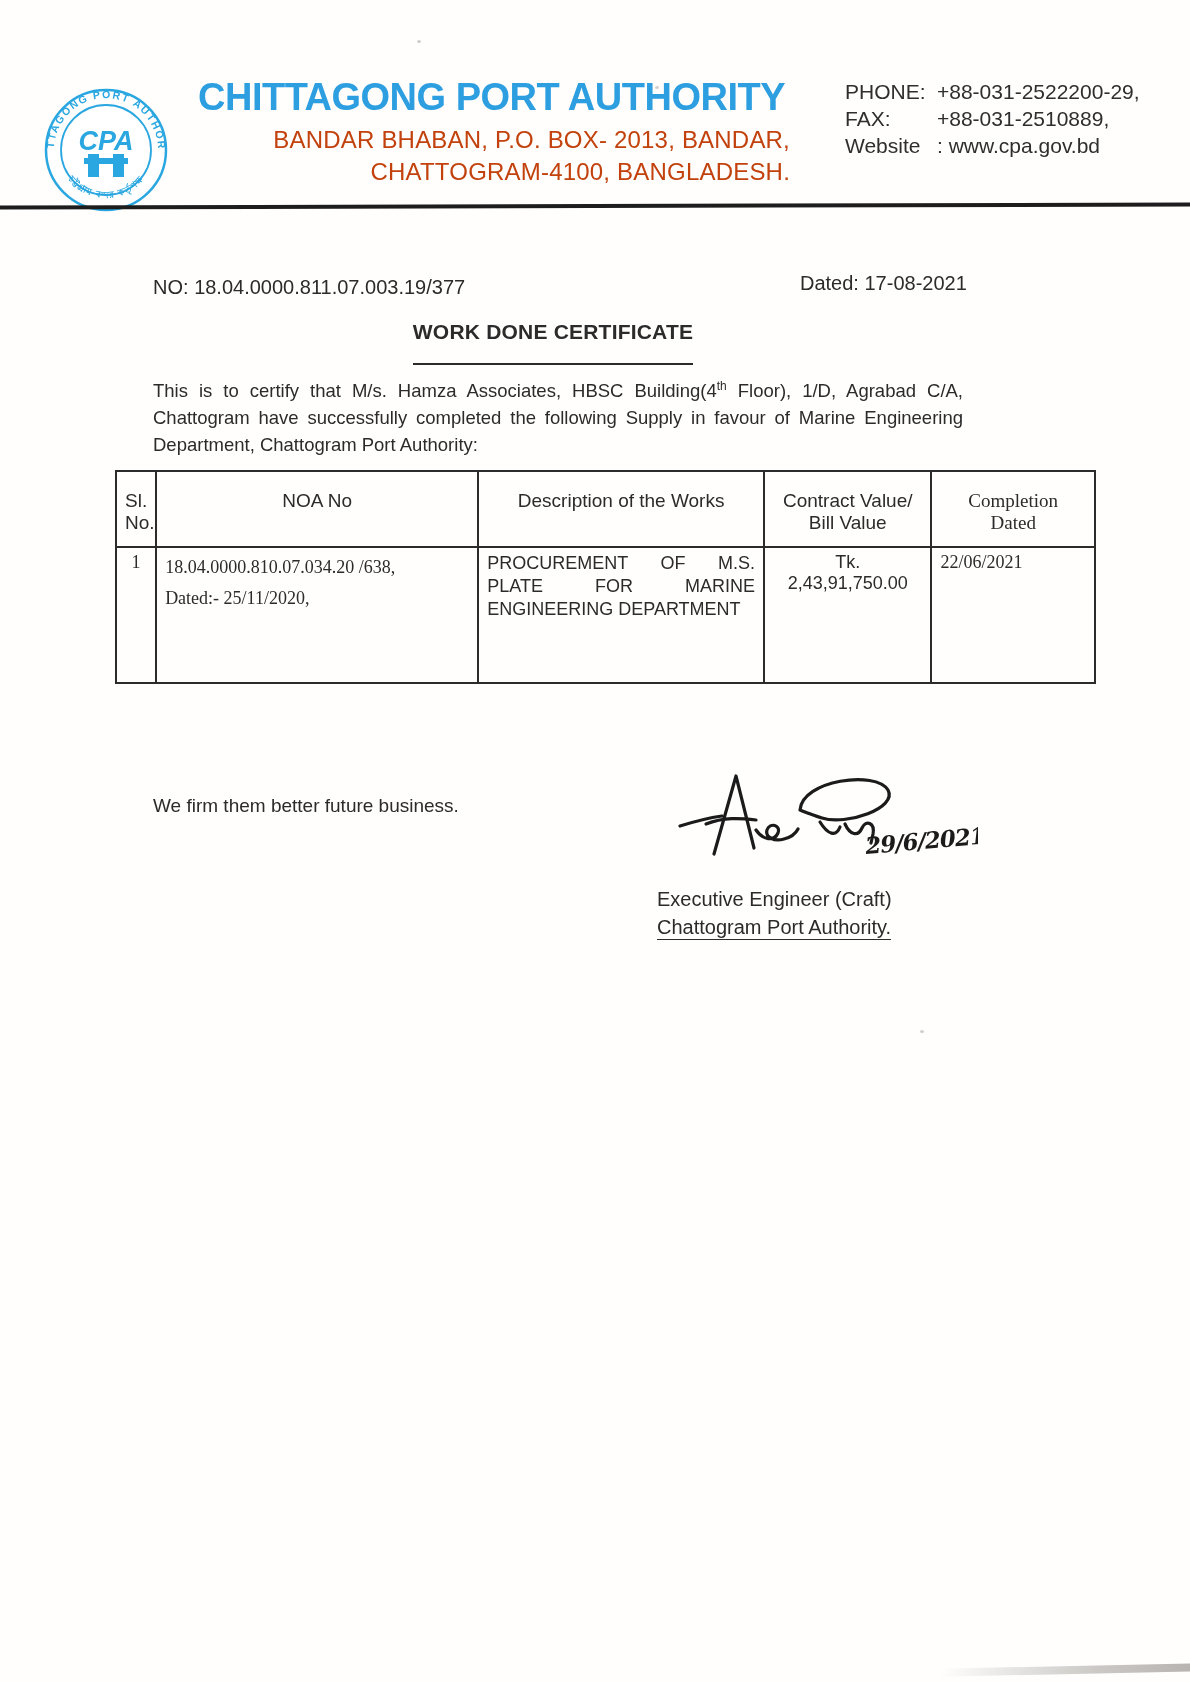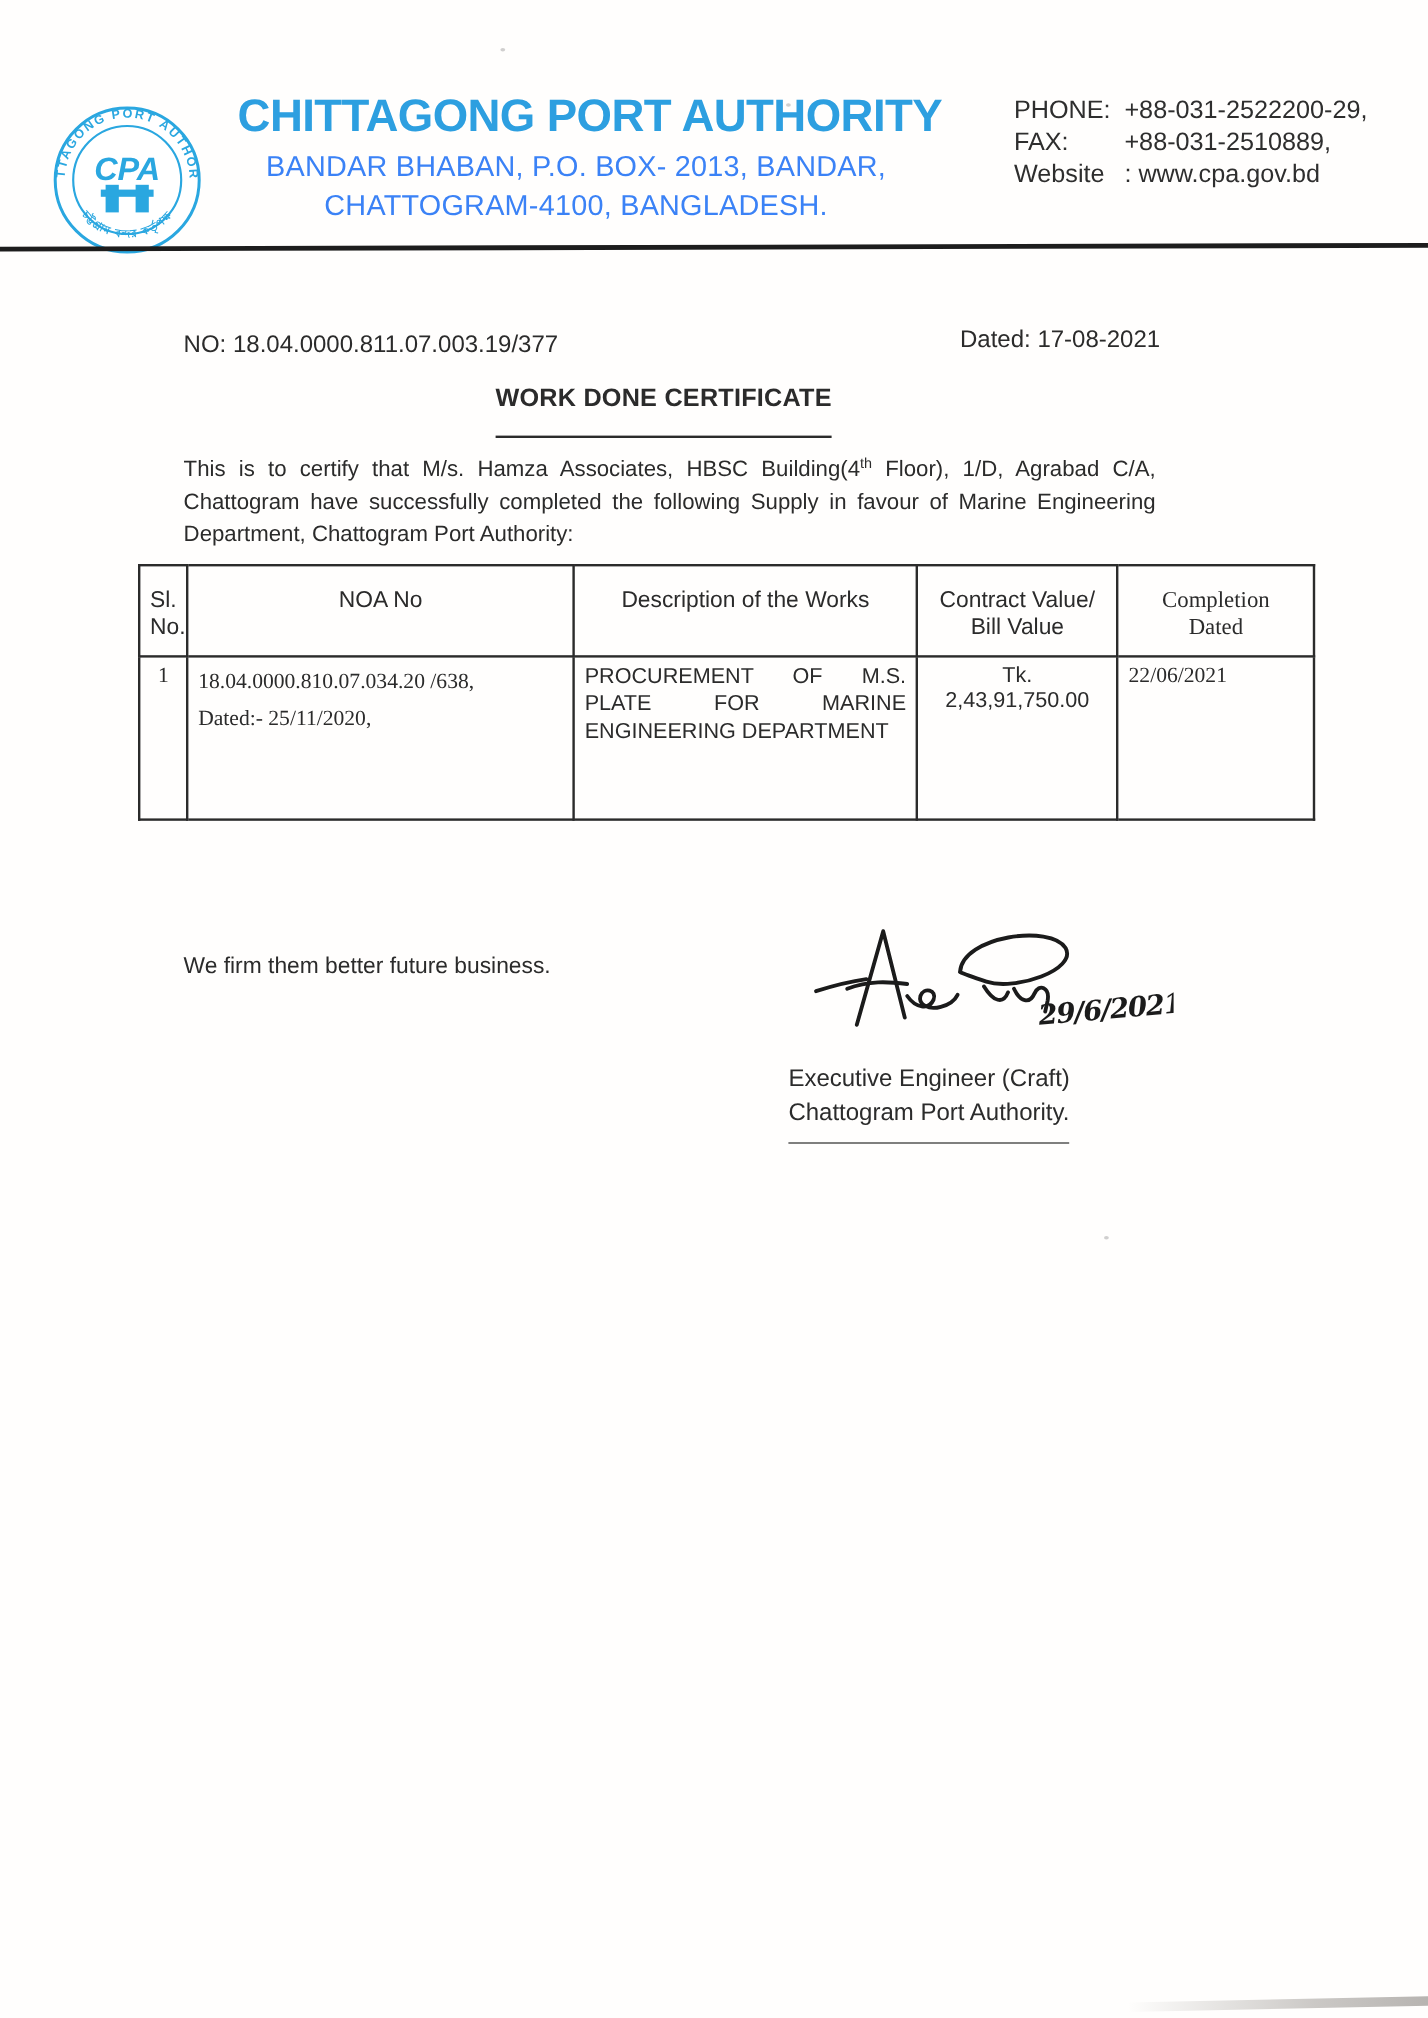--- a/index.html
+++ b/index.html
@@ -12,22 +12,22 @@
     color:#2b2b2b;
     overflow:hidden;
   }
   
   .logo{position:absolute;left:42px;top:86px;width:128px;height:128px;}
   .org-name{
     position:absolute;left:198px;top:76px;width:560px;
     font-size:38px;font-weight:700;letter-spacing:-0.5px;
     color:#2d9fe0;white-space:nowrap;
   }
-  .addr{position:absolute;left:170px;width:620px;text-align:center;
-    font-size:24px;color:#3b82f6;letter-spacing:0.2px;white-space:nowrap;}
+  .addr{position:absolute;left:170px;width:620px;text-align:right;
+    font-size:24px;color:#c2410c;letter-spacing:0.2px;white-space:nowrap;}
   .addr1{top:126px;}
   .addr2{top:158px;}
   .contact{position:absolute;left:845px;top:78px;font-size:21px;color:#2e2e2e;line-height:27px;}
   .contact .row{display:flex;}
   .contact .lbl{width:92px;}
   .header-rule{
     position:absolute;left:0;top:204px;width:1190px;height:4px;
     background:#1d1d1d;transform:rotate(-0.15deg);
   }
   
@@ -67,21 +67,21 @@
   td.cell-desc{font-size:17px;line-height:23px;text-align:justify;padding-top:7px;}
   td.cell-val{text-align:center;font-size:19px;padding-top:10px;}
   td.cell-comp{font-family:"Liberation Serif",serif;font-size:20.5px;padding-left:10px;}
   
   .quality-line{position:absolute;left:153px;top:718px;font-size:19px;}
   .wish-line{position:absolute;left:153px;top:795px;font-size:19px;}
   
   .sig-svg{position:absolute;left:678px;top:768px;width:300px;height:110px;}
   .sig-role{position:absolute;left:657px;top:888px;font-size:20px;}
   .sig-org{position:absolute;left:657px;top:916px;font-size:20px;}
-  .sig-org span{border-bottom:1.8px solid #2b2b2b;padding-bottom:14px;}
+  .sig-org span{border-bottom:1.8px solid #2b2b2b;padding-bottom:1px;}
   
   .artifact-bottom{
     position:absolute;left:940px;top:1666px;width:260px;height:8px;
     background:linear-gradient(90deg,rgba(150,150,150,0) 0%,rgba(140,135,130,0.45) 60%,rgba(120,115,110,0.55) 100%);
     transform:rotate(-1.2deg);
   }
   .speck{position:absolute;width:4px;height:3px;background:rgba(120,120,120,0.35);border-radius:50%;}
 </style>
 </head>
 <body>

